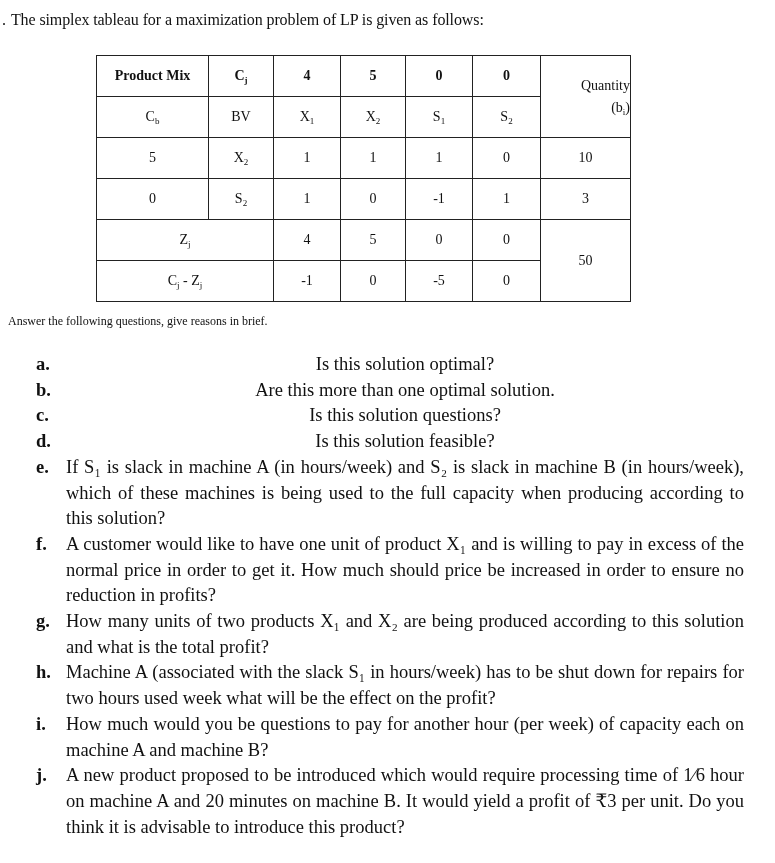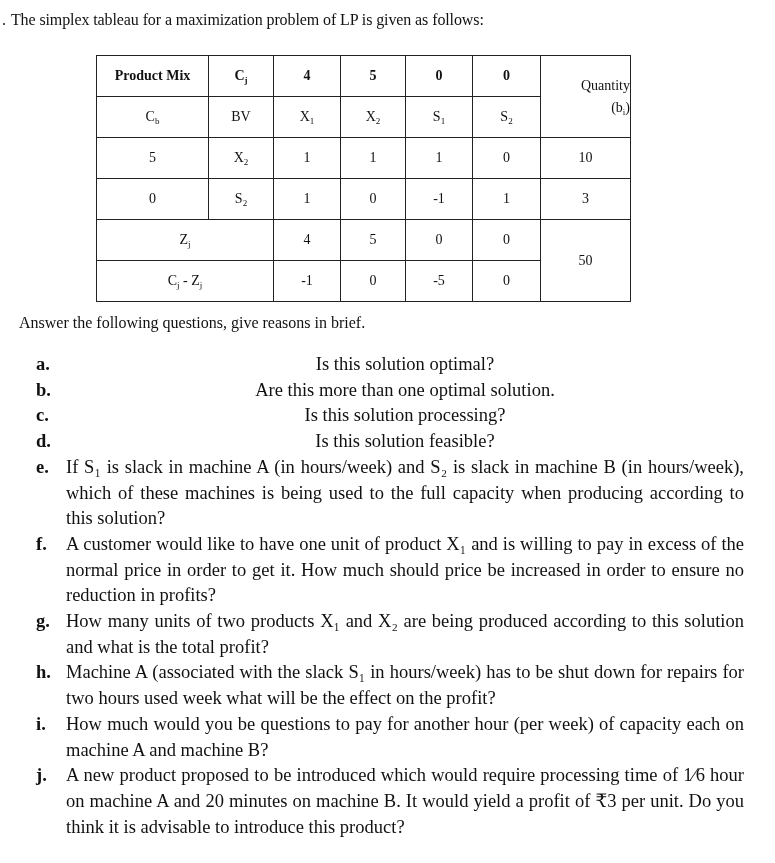--- a/index.html
+++ b/index.html
@@ -11,21 +11,21 @@
   .intro-dot { margin-right: 5px; }
   table.tab {
     position: absolute; left: 96px; top: 55px;
     border-collapse: collapse; font-size: 14px; text-align: center;
     table-layout: fixed;
   }
   table.tab td { border: 1.5px solid #222; padding: 0; height: 40px; vertical-align: middle; }
   .b { font-weight: bold; }
   sub { font-size: 9px; vertical-align: -3px; line-height: 0; }
   .qty { line-height: 22px; font-weight: normal; font-size: 14px; text-align: right; }
-  .answer-lead { position: absolute; left: 19px; top: 314px; font-size: 16px; white-space: nowrap; }
+  .answer-lead { position: absolute; left: 8px; top: 314px; font-size: 12px; white-space: nowrap; }
   .qlist { position: absolute; left: 36px; top: 352px; width: 708px; font-size: 18.5px; line-height: 25.7px; }
   .q { display: flex; }
   .q-letter { width: 30px; flex: 0 0 30px; font-weight: bold; }
   .q-text { flex: 1; text-align: justify; }
   .q-text.nojust { text-align: center; }
 </style>
 </head>
 <body>
 
 <div class="intro"><span class="intro-dot">.</span><span>The simplex tableau for a maximization problem of LP is given as follows:</span></div>
@@ -103,21 +103,21 @@
   <div class="q">
       <span class="q-letter">a.</span>
       <span class="q-text nojust">Is this solution optimal?</span>
     </div>
   <div class="q">
       <span class="q-letter">b.</span>
       <span class="q-text nojust">Are this more than one optimal solution.</span>
     </div>
   <div class="q">
       <span class="q-letter">c.</span>
-      <span class="q-text nojust">Is this solution processing?</span>
+      <span class="q-text nojust">Is this solution questions?</span>
     </div>
   <div class="q">
       <span class="q-letter">d.</span>
       <span class="q-text nojust">Is this solution feasible?</span>
     </div>
   <div class="q">
       <span class="q-letter">e.</span>
       <span class="q-text">If S₁ is slack in machine A (in hours/week) and S₂ is slack in machine B (in hours/week), which of these machines is being used to the full capacity when producing according to this solution?</span>
     </div>
   <div class="q">

